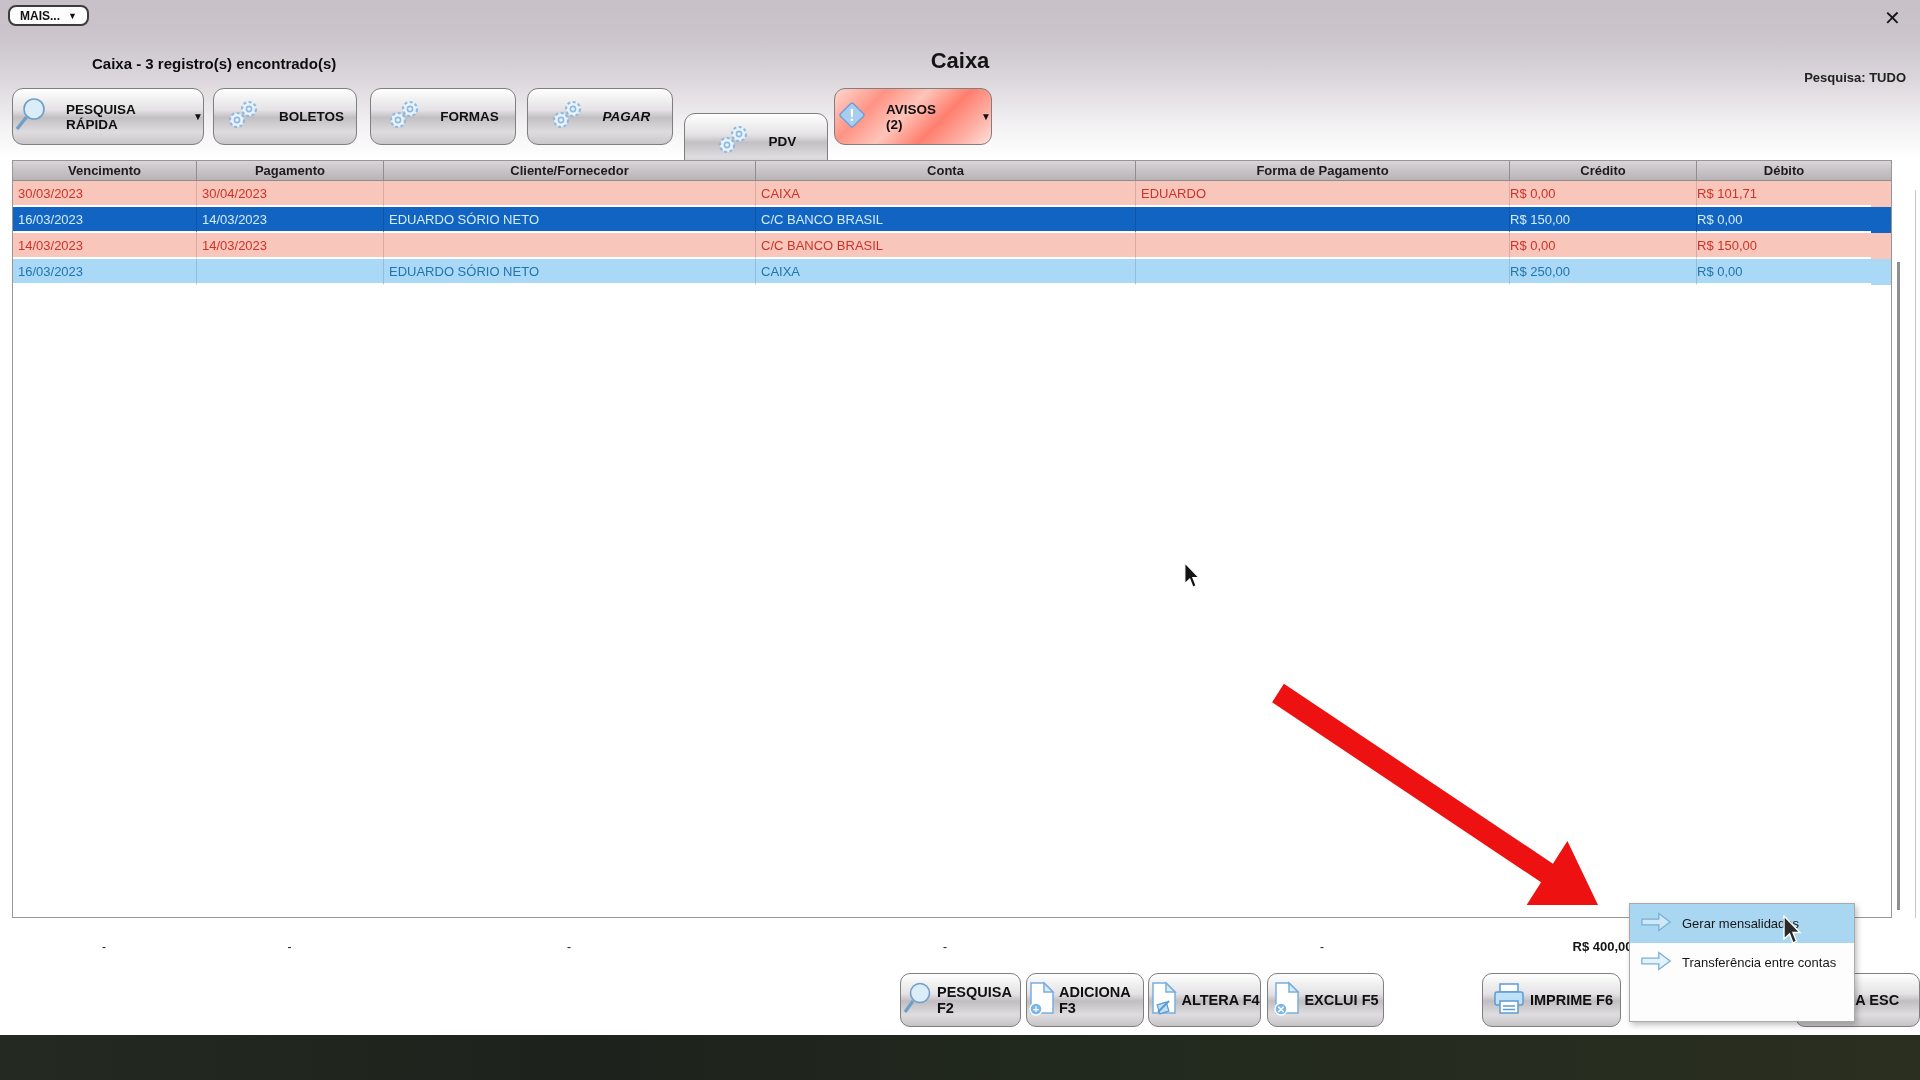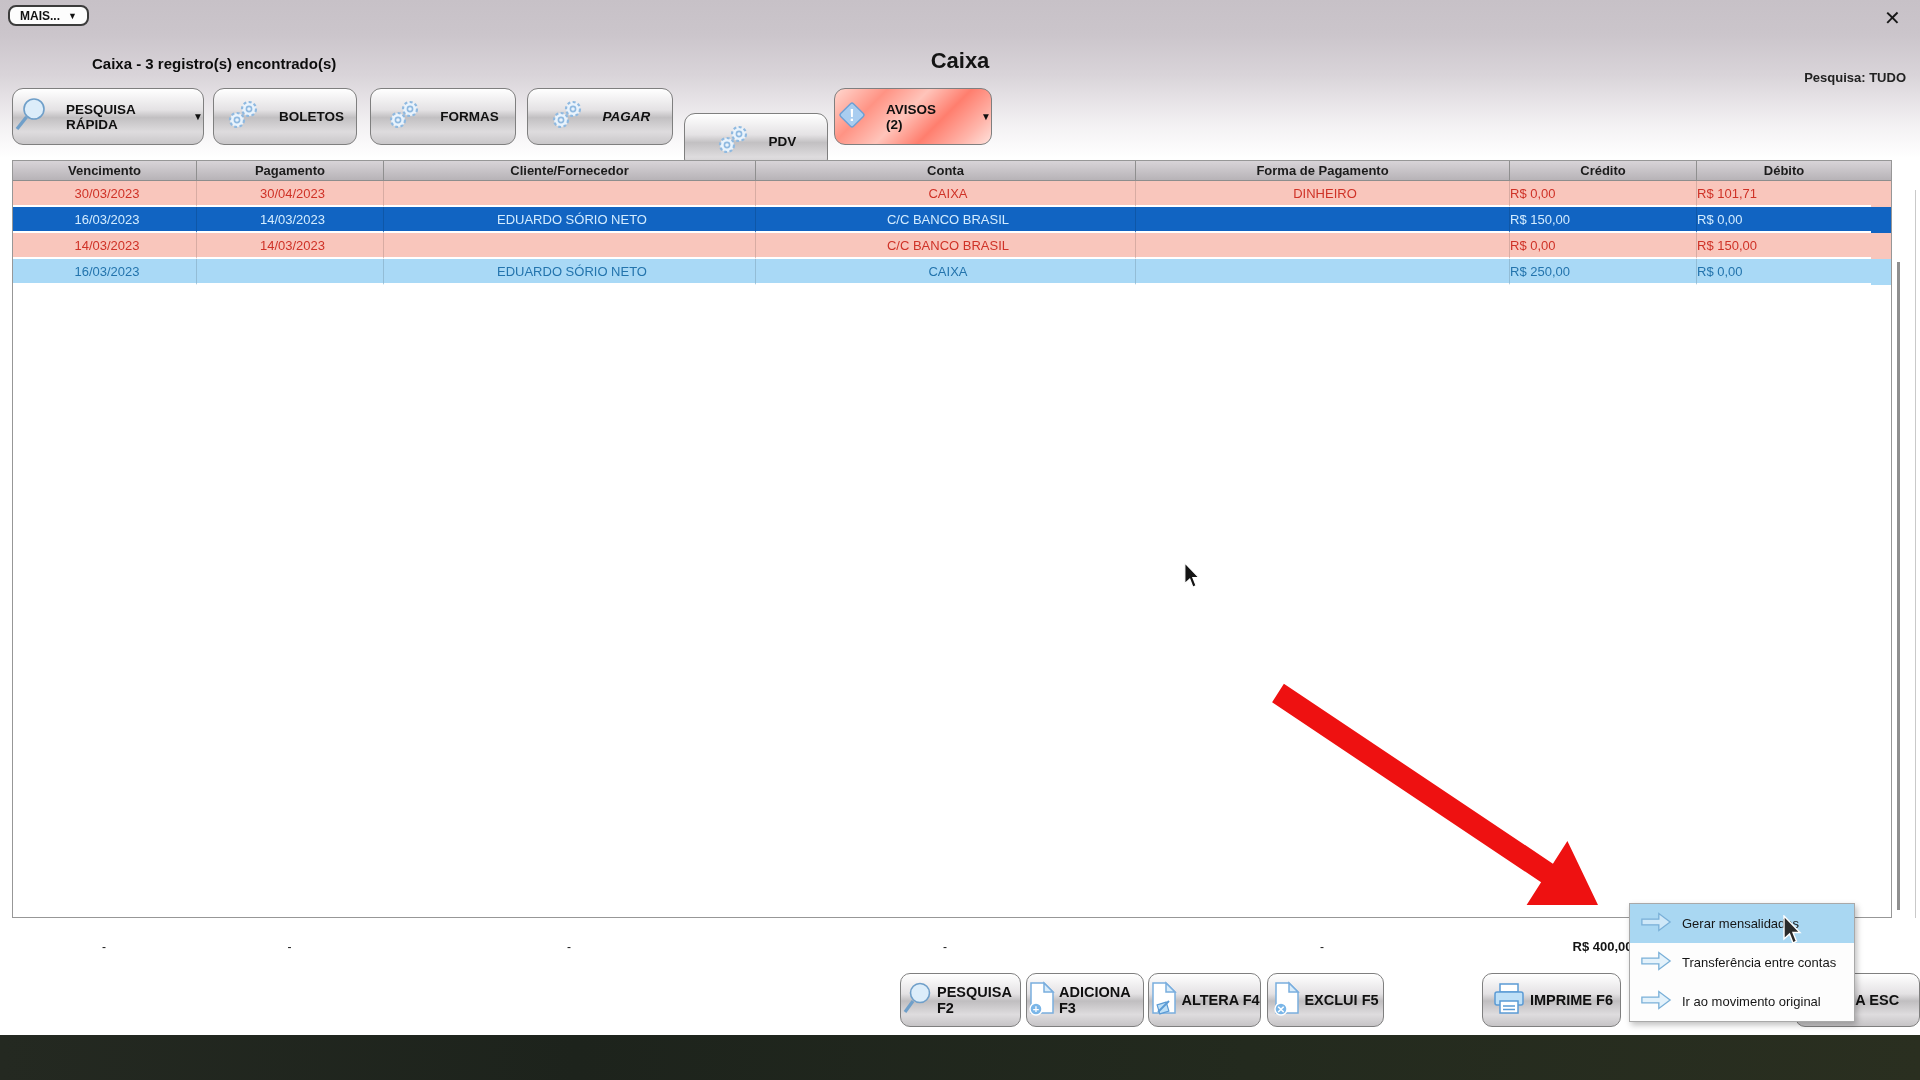--- a/index.html
+++ b/index.html
@@ -32,21 +32,21 @@
   
   .table-box { position:absolute; left:12px; top:160px; width:1880px; height:758px;
     background:#fff; border:1px solid #979797; }
   .tgrid { display:grid; grid-template-columns:184px 187px 372px 380px 374px 187px 174px; }
   .thead { height:20px; background:linear-gradient(180deg,#d8d4d8,#b7b3b7);
     border-bottom:1px solid #8d8d8d; }
   .thead .hc { font-size:13px; color:#1c1c1c; text-align:center; line-height:19px;
     border-right:1px solid #8f8f8f; overflow:hidden; white-space:nowrap;font-weight:bold; }
   .trow { height:26px; }
   .trow .tc { font-size:13px; line-height:25px; padding-left:5px; white-space:nowrap; overflow:hidden;
-    border-right:1px solid rgba(0,0,0,0.13); border-bottom:2px solid #ffffff;text-align:center; }
+    border-right:1px solid rgba(0,0,0,0.13); border-bottom:2px solid #ffffff; }
   .trow .num { text-align:left; padding-right:6px; padding-left:0; }
   .row-overdue { background:#f9c6bc; color:#cf3227; }
   .row-selected { background:#1164c2; color:#d3ecff; }
   .row-credit { background:#a9d9f6; color:#2374ad; }
 
   .vscroll-thumb { position:absolute; left:1897px; top:262px; width:3px; height:648px; background:#8f8f8f; }
   .vscroll-edge { position:absolute; left:1915px; top:190px; width:1px; height:728px; background:#c9c9c9; }
 
   
   .totals { position:absolute; left:12px; top:938px; width:1878px; height:18px; }
@@ -152,21 +152,21 @@
         <div class="hc">Forma de Pagamento</div>
         <div class="hc">Crédito</div>
         <div class="hc" style="border-right:none;">Débito</div>
       </div>
 
       <div class="tgrid trow row-overdue">
         <div class="tc">30/03/2023</div>
         <div class="tc">30/04/2023</div>
         <div class="tc"></div>
         <div class="tc">CAIXA</div>
-        <div class="tc">DINHEIRO</div>
+        <div class="tc">EDUARDO</div>
         <div class="tc num">R$ 0,00</div>
         <div class="tc num" style="border-right:none;">R$ 101,71</div>
       </div>
       <div class="tgrid trow row-selected">
         <div class="tc">16/03/2023</div>
         <div class="tc">14/03/2023</div>
         <div class="tc">EDUARDO SÓRIO NETO</div>
         <div class="tc">C/C BANCO BRASIL</div>
         <div class="tc"></div>
         <div class="tc num">R$ 150,00</div>
@@ -265,26 +265,20 @@
               <path d="M2 8 h18 v-6 l12 9 -12 9 v-6 h-18 z" fill="#cfe8f8" stroke="#7ab0d8" stroke-width="1.4"></path>
             </svg></span>
         <span>Gerar mensalidades</span>
       </div>
       <div class="ctx-item">
         <span><svg width="32" height="22" viewBox="0 0 34 22">
               <path d="M2 8 h18 v-6 l12 9 -12 9 v-6 h-18 z" fill="#e4f2fb" stroke="#7ab0d8" stroke-width="1.4"></path>
             </svg></span>
         <span>Transferência entre contas</span>
       </div>
-      <div class="ctx-item">
-        <span><svg width="32" height="22" viewBox="0 0 34 22">
-              <path d="M2 8 h18 v-6 l12 9 -12 9 v-6 h-18 z" fill="#e4f2fb" stroke="#7ab0d8" stroke-width="1.4"></path>
-            </svg></span>
-        <span>Ir ao movimento original</span>
-      </div>
     </div>
 
     <div class="cursor" style="left:1183px;top:562px;">
       <svg width="18" height="27" viewBox="0 0 20 30">
           <path d="M2 1 L2 24 L7.5 19 L11 28 L14.5 26.2 L11 17.5 L18 17.5 Z" fill="#141414" stroke="#fff" stroke-width="1.4"></path>
         </svg>
     </div>
     <div class="cursor" style="left:1782px;top:915px;z-index:70;">
       <svg width="20" height="30" viewBox="0 0 20 30">
           <path d="M2 1 L2 24 L7.5 19 L11 28 L14.5 26.2 L11 17.5 L18 17.5 Z" fill="#2b2b2b" stroke="#fff" stroke-width="1.4"></path>

